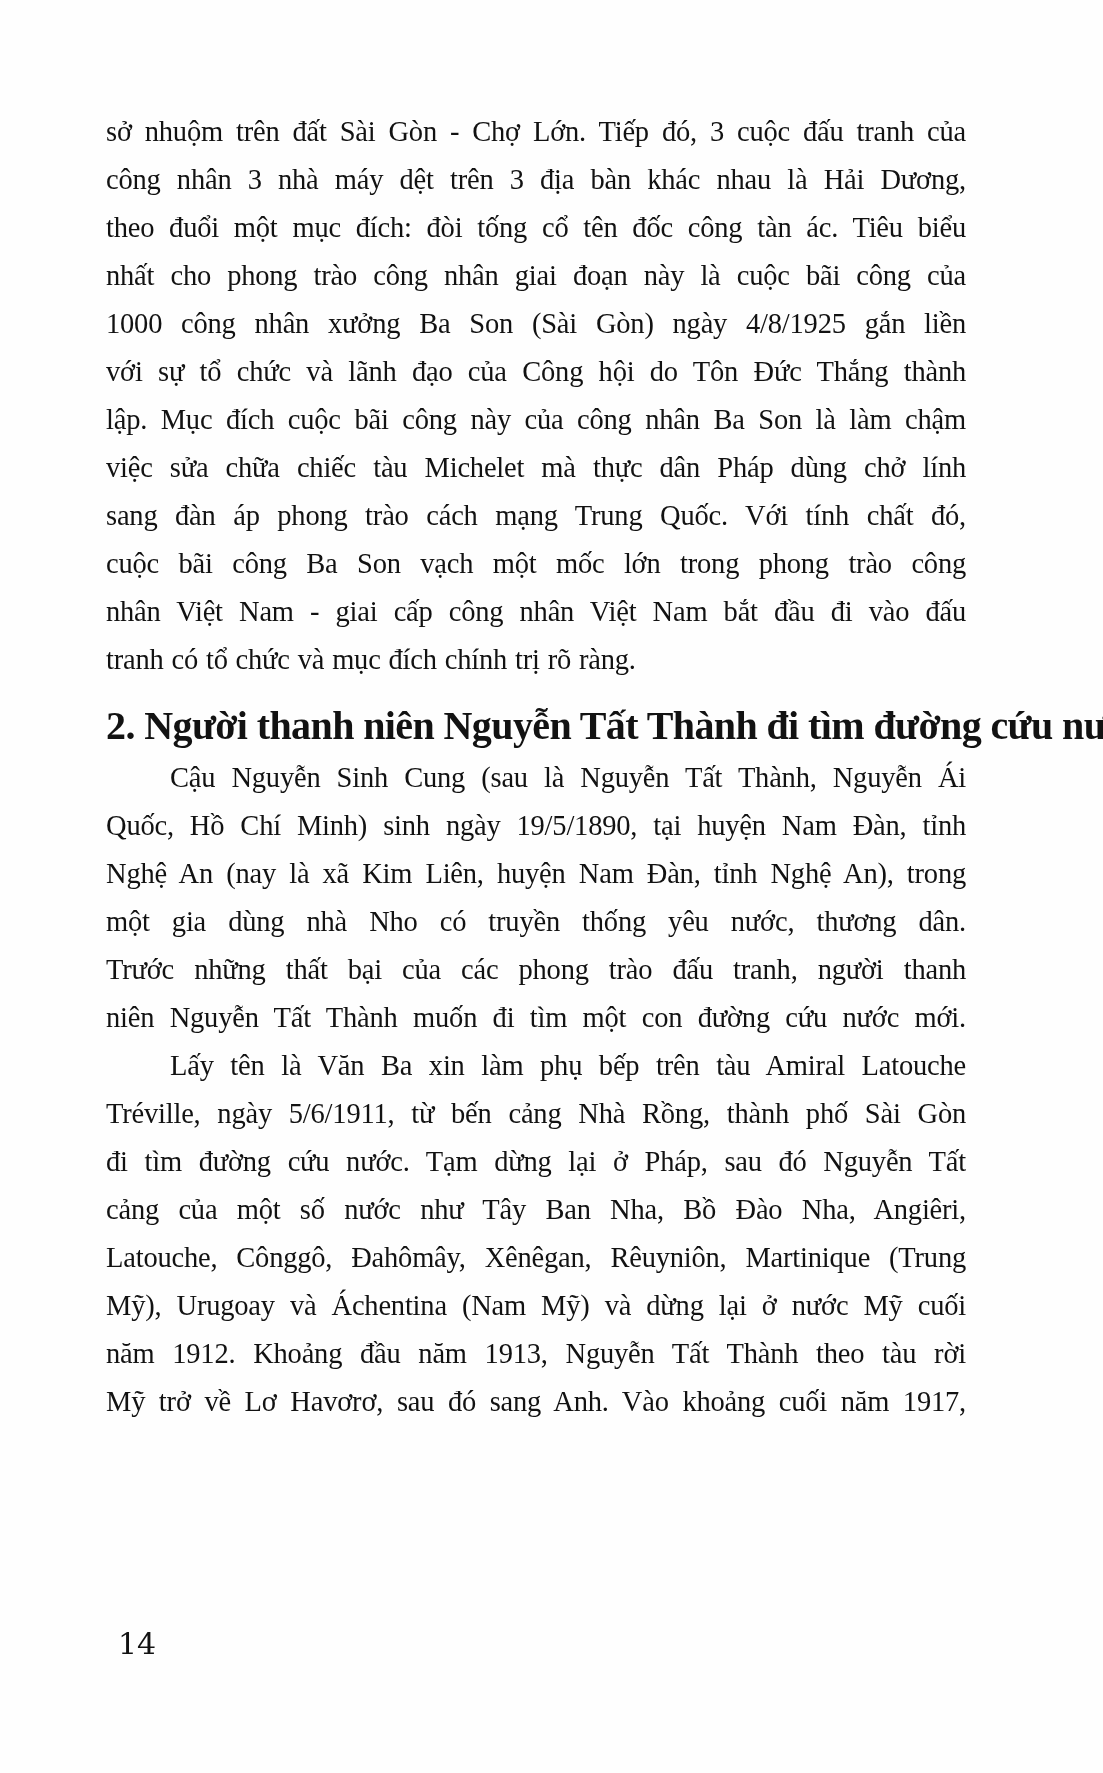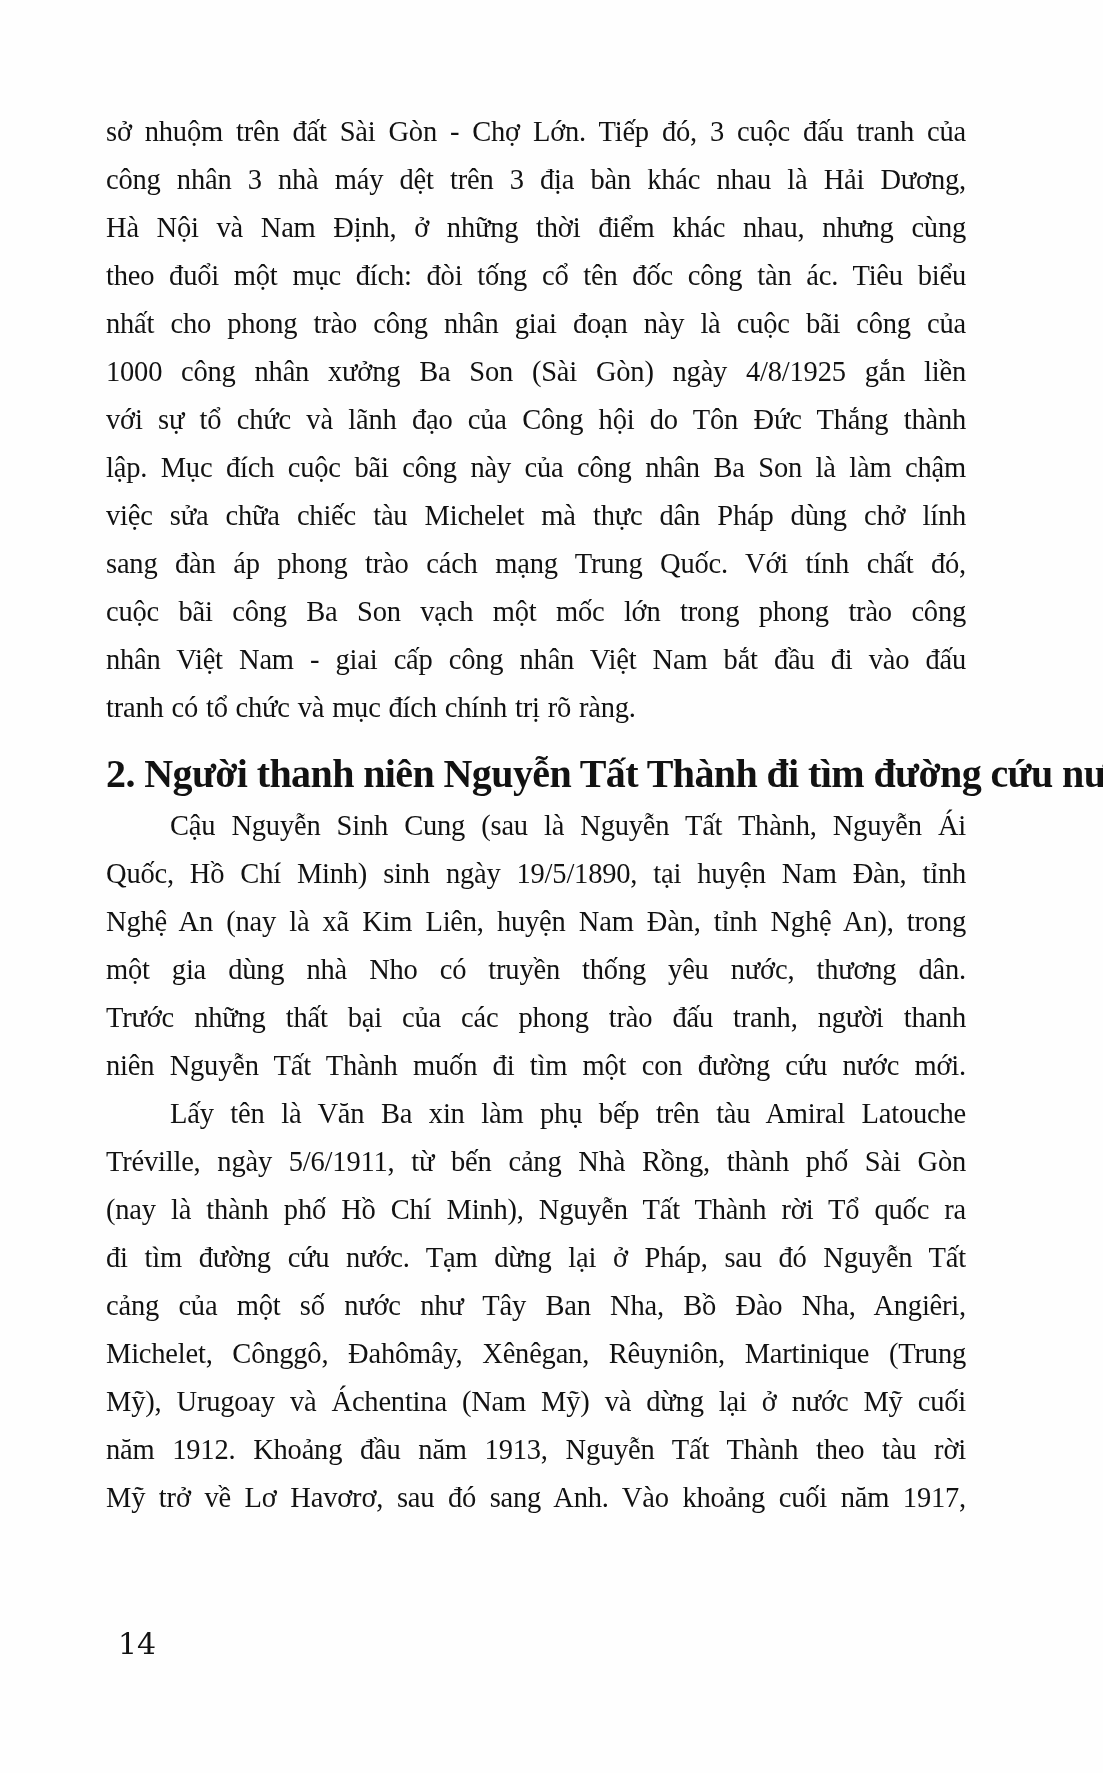--- a/index.html
+++ b/index.html
@@ -61,21 +61,20 @@
   }
 </style>
 </head>
 <body>
 
 <div class="page">
   <div class="text-column" id="text-column">
       <div class="paragraph">
         <div class="line">sở nhuộm trên đất Sài Gòn - Chợ Lớn. Tiếp đó, 3 cuộc đấu tranh của</div>
         <div class="line">công nhân 3 nhà máy dệt trên 3 địa bàn khác nhau là Hải Dương,</div>
-        <div class="line">Hà Nội và Nam Định, ở những thời điểm khác nhau, nhưng cùng</div>
         <div class="line">theo đuổi một mục đích: đòi tống cổ tên đốc công tàn ác. Tiêu biểu</div>
         <div class="line">nhất cho phong trào công nhân giai đoạn này là cuộc bãi công của</div>
         <div class="line">1000 công nhân xưởng Ba Son (Sài Gòn) ngày 4/8/1925 gắn liền</div>
         <div class="line">với sự tổ chức và lãnh đạo của Công hội do Tôn Đức Thắng thành</div>
         <div class="line">lập. Mục đích cuộc bãi công này của công nhân Ba Son là làm chậm</div>
         <div class="line">việc sửa chữa chiếc tàu Michelet mà thực dân Pháp dùng chở lính</div>
         <div class="line">sang đàn áp phong trào cách mạng Trung Quốc. Với tính chất đó,</div>
         <div class="line">cuộc bãi công Ba Son vạch một mốc lớn trong phong trào công</div>
         <div class="line">nhân Việt Nam - giai cấp công nhân Việt Nam bắt đầu đi vào đấu</div>
         <div class="line no-justify">tranh có tổ chức và mục đích chính trị rõ ràng.</div>
@@ -85,23 +84,22 @@
         <div class="line indent">Cậu Nguyễn Sinh Cung (sau là Nguyễn Tất Thành, Nguyễn Ái</div>
         <div class="line">Quốc, Hồ Chí Minh) sinh ngày 19/5/1890, tại huyện Nam Đàn, tỉnh</div>
         <div class="line">Nghệ An (nay là xã Kim Liên, huyện Nam Đàn, tỉnh Nghệ An), trong</div>
         <div class="line">một gia dùng nhà Nho có truyền thống yêu nước, thương dân.</div>
         <div class="line">Trước những thất bại của các phong trào đấu tranh, người thanh</div>
         <div class="line">niên Nguyễn Tất Thành muốn đi tìm một con đường cứu nước mới.</div>
       </div>
       <div class="paragraph">
         <div class="line indent">Lấy tên là Văn Ba xin làm phụ bếp trên tàu Amiral Latouche</div>
         <div class="line">Tréville, ngày 5/6/1911, từ bến cảng Nhà Rồng, thành phố Sài Gòn</div>
-        <div class="line">(nay là thành phố Hồ Chí Minh), Nguyễn Tất Thành rời Tổ quốc ra</div>
         <div class="line">đi tìm đường cứu nước. Tạm dừng lại ở Pháp, sau đó Nguyễn Tất</div>
         <div class="line">cảng của một số nước như Tây Ban Nha, Bồ Đào Nha, Angiêri,</div>
-        <div class="line">Michelet, Cônggô, Đahômây, Xênêgan, Rêuyniôn, Martinique (Trung</div>
+        <div class="line">Latouche, Cônggô, Đahômây, Xênêgan, Rêuyniôn, Martinique (Trung</div>
         <div class="line">Mỹ), Urugoay và Áchentina (Nam Mỹ) và dừng lại ở nước Mỹ cuối</div>
         <div class="line">năm 1912. Khoảng đầu năm 1913, Nguyễn Tất Thành theo tàu rời</div>
         <div class="line">Mỹ trở về Lơ Havơrơ, sau đó sang Anh. Vào khoảng cuối năm 1917,</div>
       </div>
     </div>
   <div class="page-number">14</div>
 </div>
 
 </body></html>

